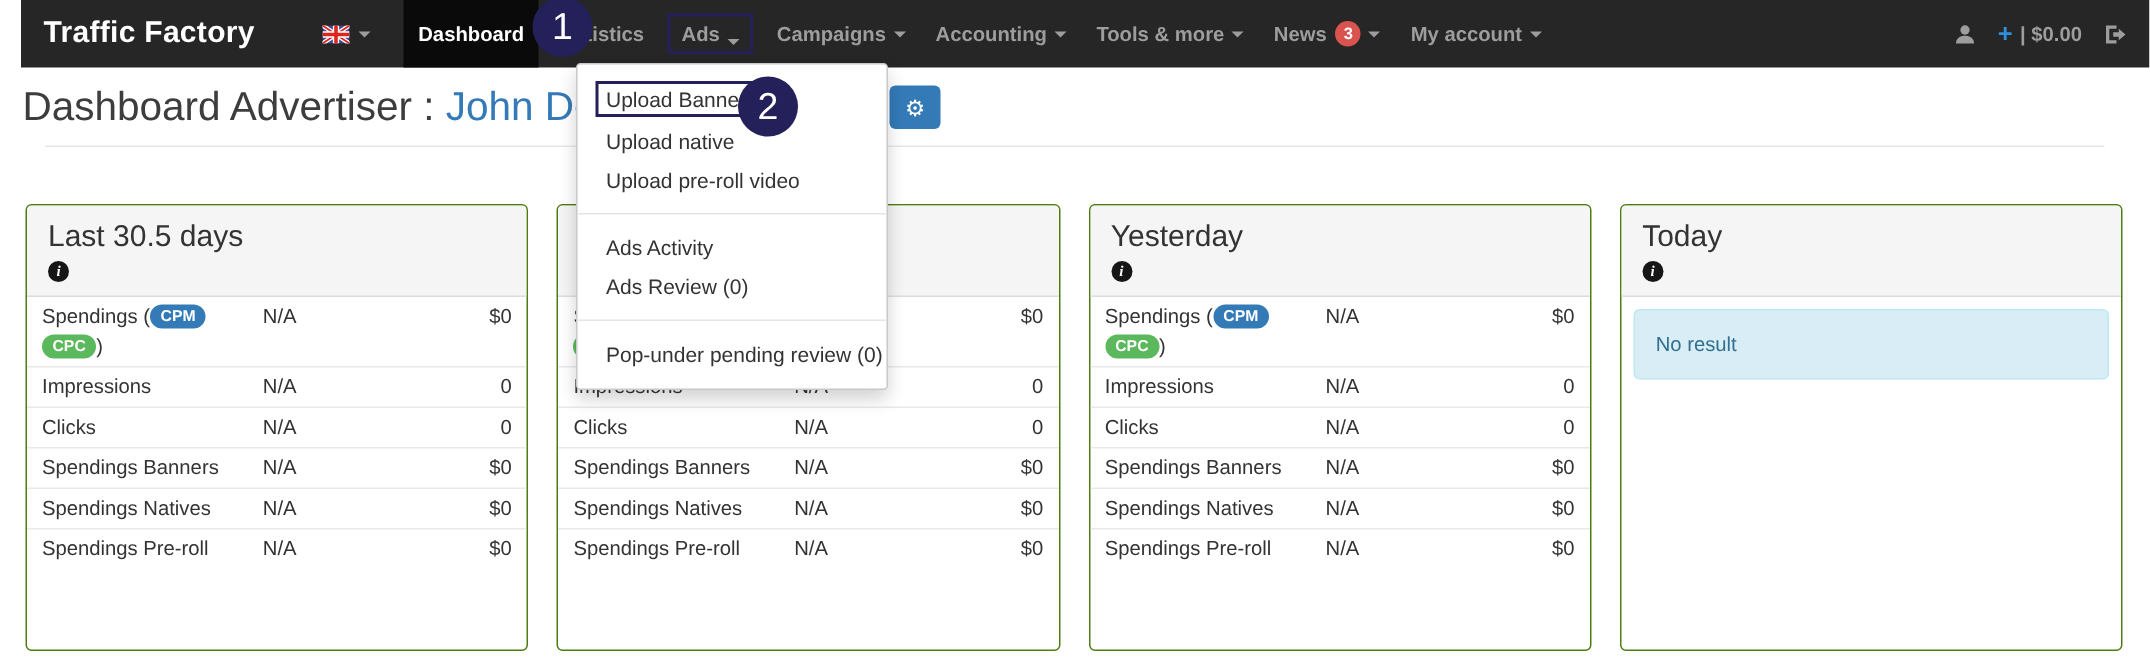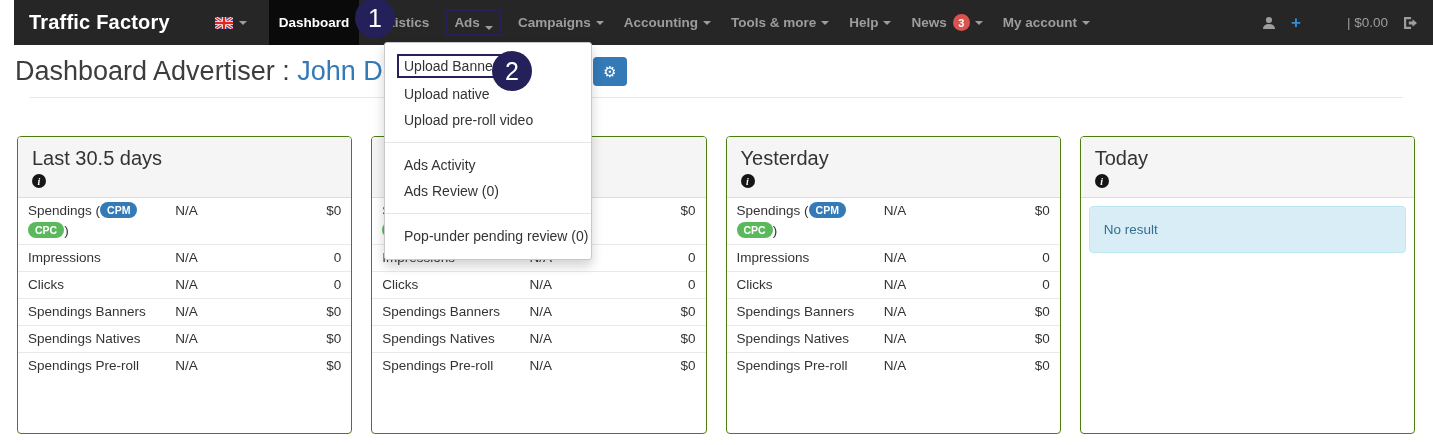--- a/index.html
+++ b/index.html
@@ -35,21 +35,21 @@
   .nav-item.active { background:#0a0a0a; color:#ffffff; }
   .hl-wrap { border:2px solid #23205a; padding:4px 7px; display:flex; align-items:flex-end; }
   .news-badge {
     display:inline-flex; align-items:center; justify-content:center;
     width:17px; height:17px; border-radius:50%; background:#d9534f;
     color:#fff; font-size:11px; font-weight:700; margin-left:6px;
   }
   .nav-right { position:absolute; right:14px; top:0; height:45px; display:flex; align-items:center; gap:14px; }
   .icon-svg { display:block; }
   .plus { color:#2f8fd8; font-size:17px; font-weight:700; }
-  .balance { color:#9d9d9d; font-size:13.5px; font-weight:400;margin-left:41px; }
+  .balance { color:#9d9d9d; font-size:13.5px; font-weight:700; }
 
   
   .ann-badge {
     position:absolute; width:40px; height:40px; border-radius:50%;
     background:#23205a; color:#fff; font-size:25px; font-weight:400;
     display:flex; align-items:center; justify-content:center; z-index:60;
   }
   .ann-1 { left:355px; top:-2px; }
   .ann-2 { left:107px; top:8px; position:absolute; }
 
@@ -144,24 +144,20 @@
       <div class="nav-item">
         <span>Campaigns</span>
         <span class="caret"></span>
       </div>
       <div class="nav-item">
         <span>Accounting</span>
         <span class="caret"></span>
       </div>
       <div class="nav-item">
         <span>Tools &amp; more</span>
-        <span class="caret"></span>
-      </div>
-      <div class="nav-item">
-        <span>Help</span>
         <span class="caret"></span>
       </div>
       <div class="nav-item">
         <span>News</span>
         <span class="news-badge">3</span>
         <span class="caret"></span>
       </div>
       <div class="nav-item">
         <span>My account</span>
         <span class="caret"></span>

